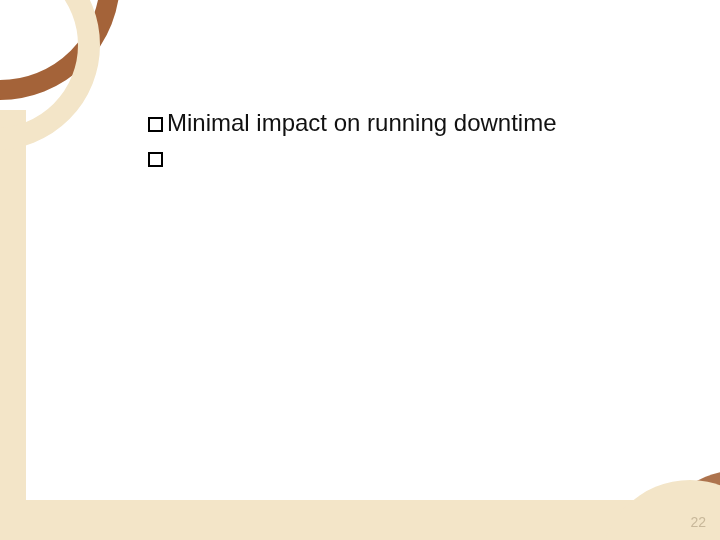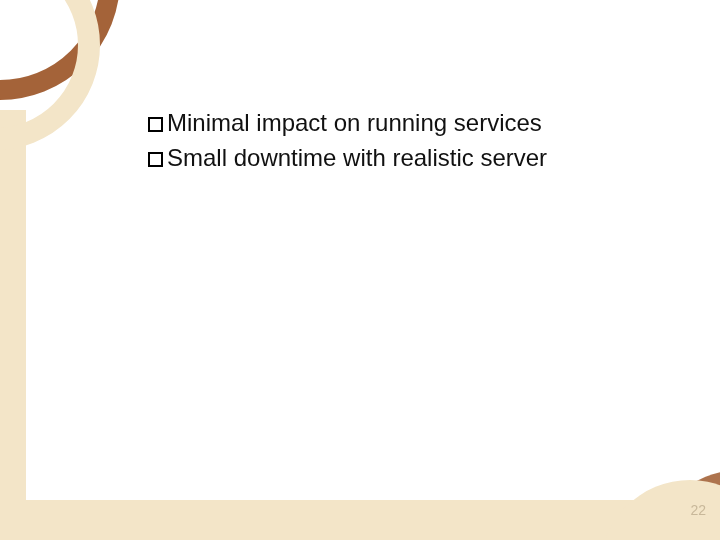--- a/index.html
+++ b/index.html
@@ -115,21 +115,21 @@
     width: 15px;
     height: 15px;
     border: 2px solid #000;
     margin-right: 4px;
     vertical-align: -1px;
     box-sizing: border-box;
   }
 
   .page-number {
     position: absolute;
-    bottom: 22px;
+    bottom: 10px;
     right: 14px;
     font-size: 14px;
     color: #C8B89A;
     z-index: 10;
   }
 </style>
 </head>
 <body>
 
 <div class="slide">
@@ -138,21 +138,21 @@
   <div class="ring-cream"></div>
   <div class="left-band"></div>
 
   <div class="bottom-band"></div>
   <div class="bottom-right-disc"></div>
   <div class="bottom-right-ring"></div>
 
 
   <div class="bullets">
     <div class="bullet-line">
-      <span class="bullet-square"></span><span>Minimal impact on running services</span>
+      <span class="bullet-square"></span><span>Minimal impact on running downtime</span>
     </div>
     <div class="bullet-line">
-      <span class="bullet-square"></span><span>Small downtime with realistic server</span>
+      <span class="bullet-square"></span>
     </div>
   </div>
 
   <div class="page-number">22</div>
 </div>
 
 </body></html>

